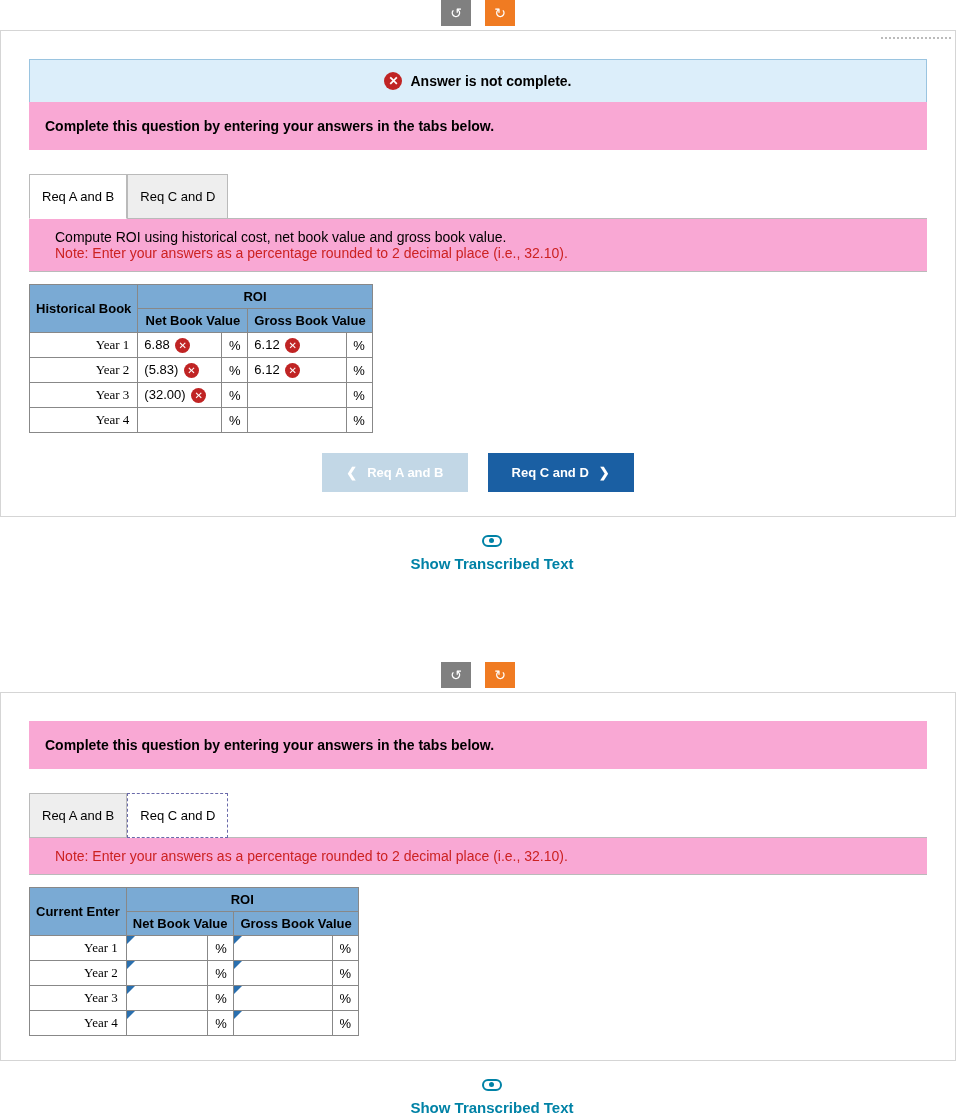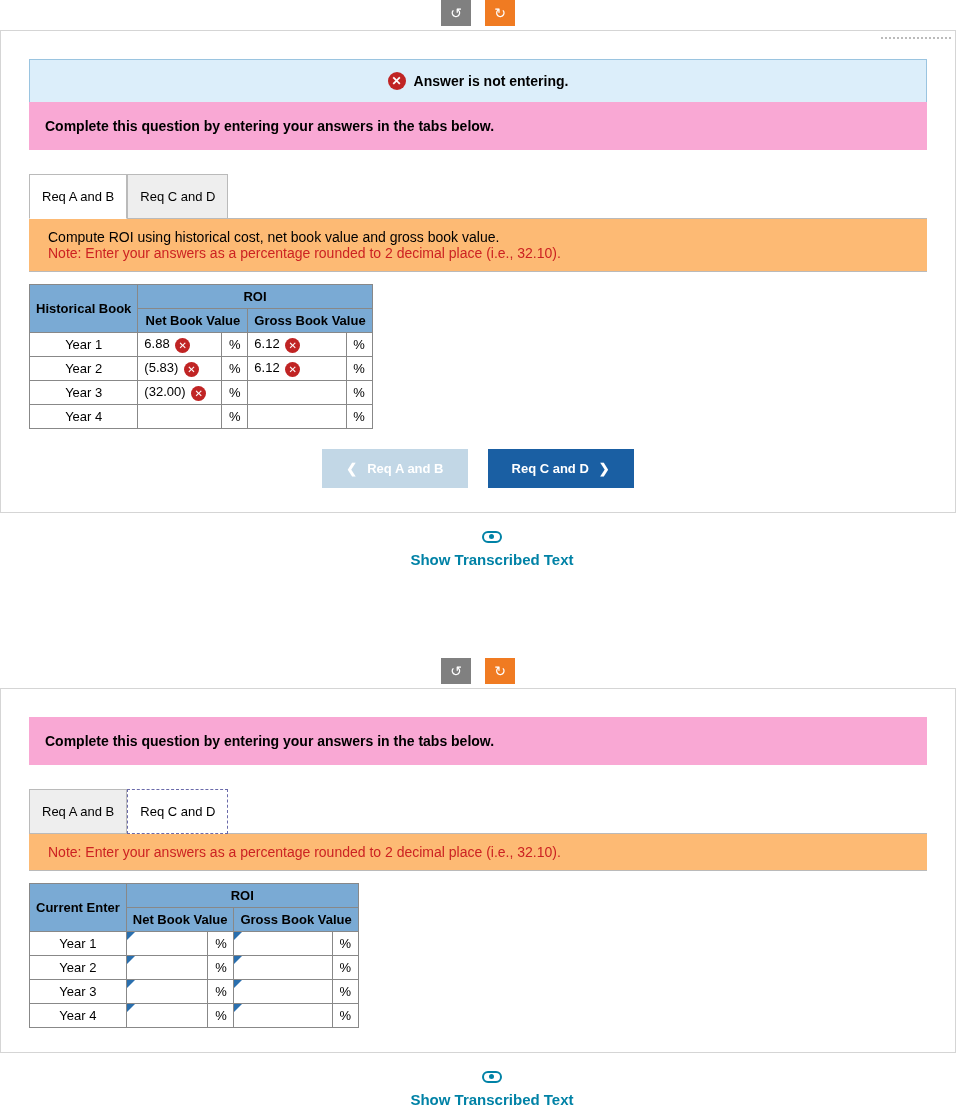--- a/index.html
+++ b/index.html
@@ -89,24 +89,24 @@
   }
   .tab.active {
     background: #fff;
     border-bottom-color: #fff;
   }
   .tab.dashed {
     background: #fff;
     border: 1px dashed #6a6aaa;
   }
   .prompt {
-    background: #fdba74;
+    background: #f9a8d4;
     border-top: 1px solid #bababa;
     border-bottom: 1px solid #bababa;
-    padding: 10px 19px;
+    padding: 10px 26px;
     margin-top: -1px;
     font-size: 14px;
   }
   .prompt .note {
     color: #c22;
   }
   table.data {
     border-collapse: collapse;
     margin-top: 12px;
   }
@@ -114,22 +114,23 @@
     border: 1px solid #888;
     font-size: 13px;
   }
   table.data th {
     background: #7aaad4;
     font-weight: bold;
     padding: 4px 6px;
   }
   table.data .rowlabel {
     padding: 4px 8px;
-    text-align: center;
+    text-align: right;
     min-width: 85px;
+    font-family: Liberation Serif, serif;
   }
   table.data .valcell {
     text-align: left;
     padding: 2px 4px 2px 6px;
     min-width: 48px;
     position: relative;
   }
   table.data .pctcell {
     text-align: center;
     padding: 2px 6px;
@@ -219,21 +220,21 @@
   <div class="topbuttons">
     <div class="topbtn grey">↺</div>
     <div class="topbtn orange">↻</div>
   </div>
 
   <div class="card">
     <div class="dotted-top-right"></div>
 
     <div class="status-banner">
       <span class="status-x">✕</span>
-      <span>Answer is not entering.</span>
+      <span>Answer is not complete.</span>
     </div>
 
     <div class="instruction-bar">
       <span>Complete this question by entering your answers in the tabs below.</span>
     </div>
 
     <div class="tabs">
       <div class="tab active">Req A and B</div>
       <div class="tab">Req C and D</div>
     </div>

